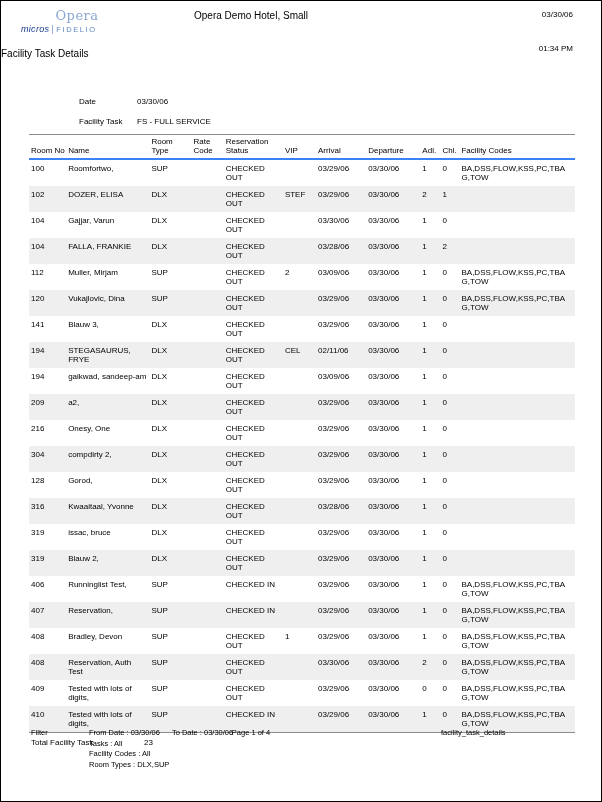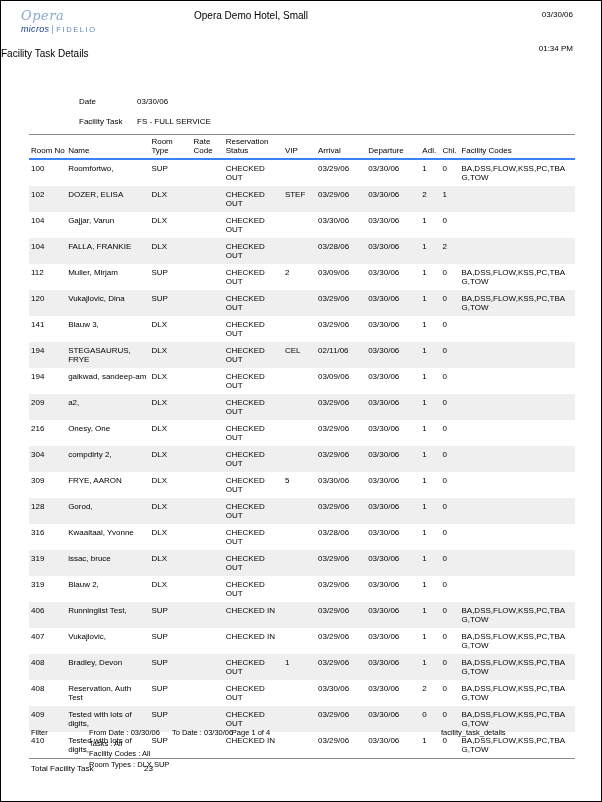--- a/index.html
+++ b/index.html
@@ -9,23 +9,22 @@
     box-sizing:border-box;
     border:1px solid #000000;
     background:#ffffff;
     font-family:"Liberation Sans", sans-serif;
     color:#000000;
     overflow:hidden;
   }
   
   .logo{position:absolute;top:8px;left:20px;width:112px;}
   .logo-opera{
-    display:block;
+    display:block;text-align:center;
     font-family:"DejaVu Serif", serif;
-    font-style:italic;
     font-size:13px;line-height:14px;
     color:#8aa8d2;letter-spacing:0.5px;
   }
   .logo-line2{display:flex;align-items:center;margin-top:1px;}
   .logo-micros{color:#1c3f90;font-weight:normal;font-style:italic;font-size:9px;letter-spacing:0.3px;}
   .logo-sep{width:0;height:9px;border-left:1px solid #9ab2d6;margin:0 3px;}
   .logo-fidelio{color:#5f86c2;font-size:7.5px;letter-spacing:1.6px;}
   
   .hotel-name{position:absolute;top:9px;left:0;width:500px;text-align:center;font-size:10px;}
   .report-date{position:absolute;top:9px;right:28px;font-size:8px;}
@@ -278,33 +277,20 @@
             <td class="col-rate"></td>
             <td class="col-status">CHECKED OUT</td>
             <td class="col-vip"></td>
             <td class="col-arrival">03/29/06</td>
             <td class="col-departure">03/30/06</td>
             <td class="col-adl">1</td>
             <td class="col-chl">0</td>
             <td class="col-codes"></td>
           </tr>
           <tr>
-            <td class="col-room">309</td>
-            <td class="col-name">FRYE, AARON</td>
-            <td class="col-type">DLX</td>
-            <td class="col-rate"></td>
-            <td class="col-status">CHECKED OUT</td>
-            <td class="col-vip">5</td>
-            <td class="col-arrival">03/30/06</td>
-            <td class="col-departure">03/30/06</td>
-            <td class="col-adl">1</td>
-            <td class="col-chl">0</td>
-            <td class="col-codes"></td>
-          </tr>
-          <tr>
             <td class="col-room">128</td>
             <td class="col-name">Gorod,</td>
             <td class="col-type">DLX</td>
             <td class="col-rate"></td>
             <td class="col-status">CHECKED OUT</td>
             <td class="col-vip"></td>
             <td class="col-arrival">03/29/06</td>
             <td class="col-departure">03/30/06</td>
             <td class="col-adl">1</td>
             <td class="col-chl">0</td>
@@ -357,21 +343,21 @@
             <td class="col-status">CHECKED IN</td>
             <td class="col-vip"></td>
             <td class="col-arrival">03/29/06</td>
             <td class="col-departure">03/30/06</td>
             <td class="col-adl">1</td>
             <td class="col-chl">0</td>
             <td class="col-codes">BA,DSS,FLOW,KSS,PC,TBAG,TOW</td>
           </tr>
           <tr>
             <td class="col-room">407</td>
-            <td class="col-name">Vukajlovic,</td>
+            <td class="col-name">Reservation,</td>
             <td class="col-type">SUP</td>
             <td class="col-rate"></td>
             <td class="col-status">CHECKED IN</td>
             <td class="col-vip"></td>
             <td class="col-arrival">03/29/06</td>
             <td class="col-departure">03/30/06</td>
             <td class="col-adl">1</td>
             <td class="col-chl">0</td>
             <td class="col-codes">BA,DSS,FLOW,KSS,PC,TBAG,TOW</td>
           </tr>

